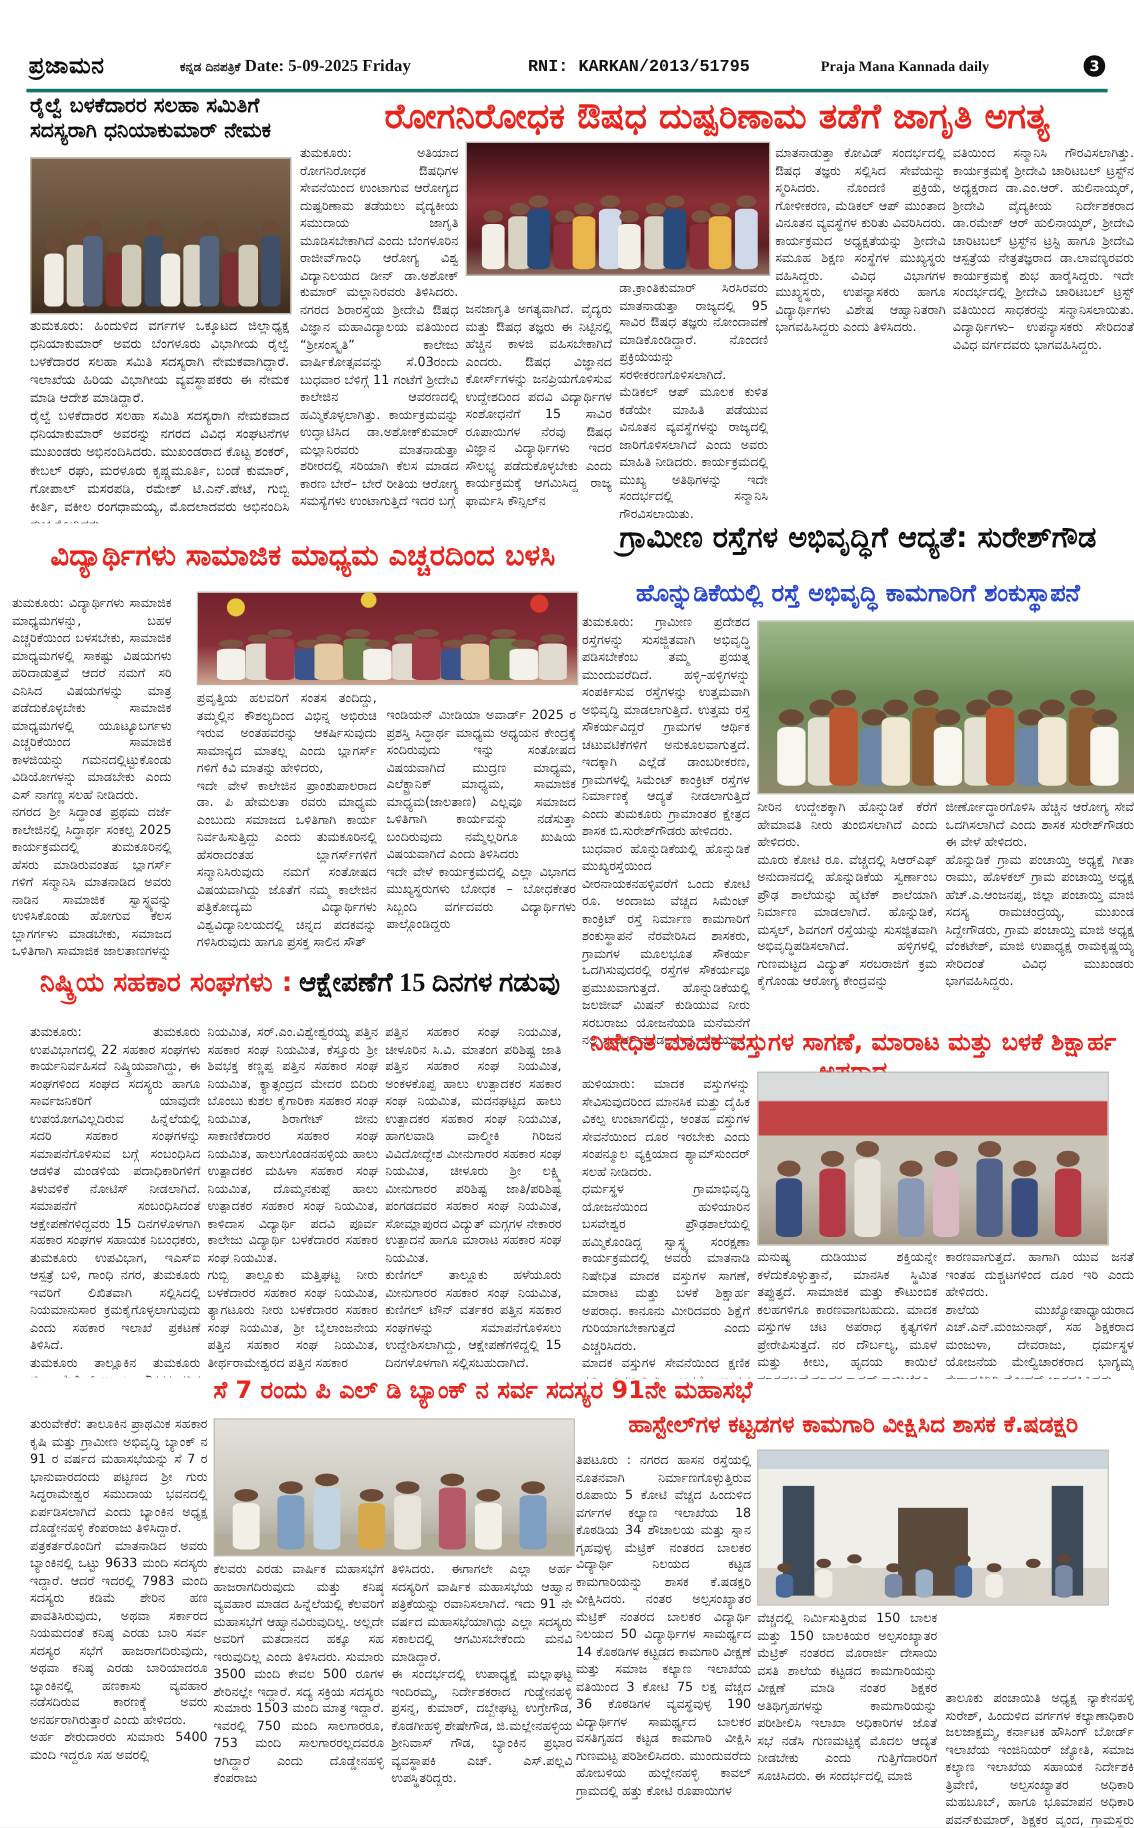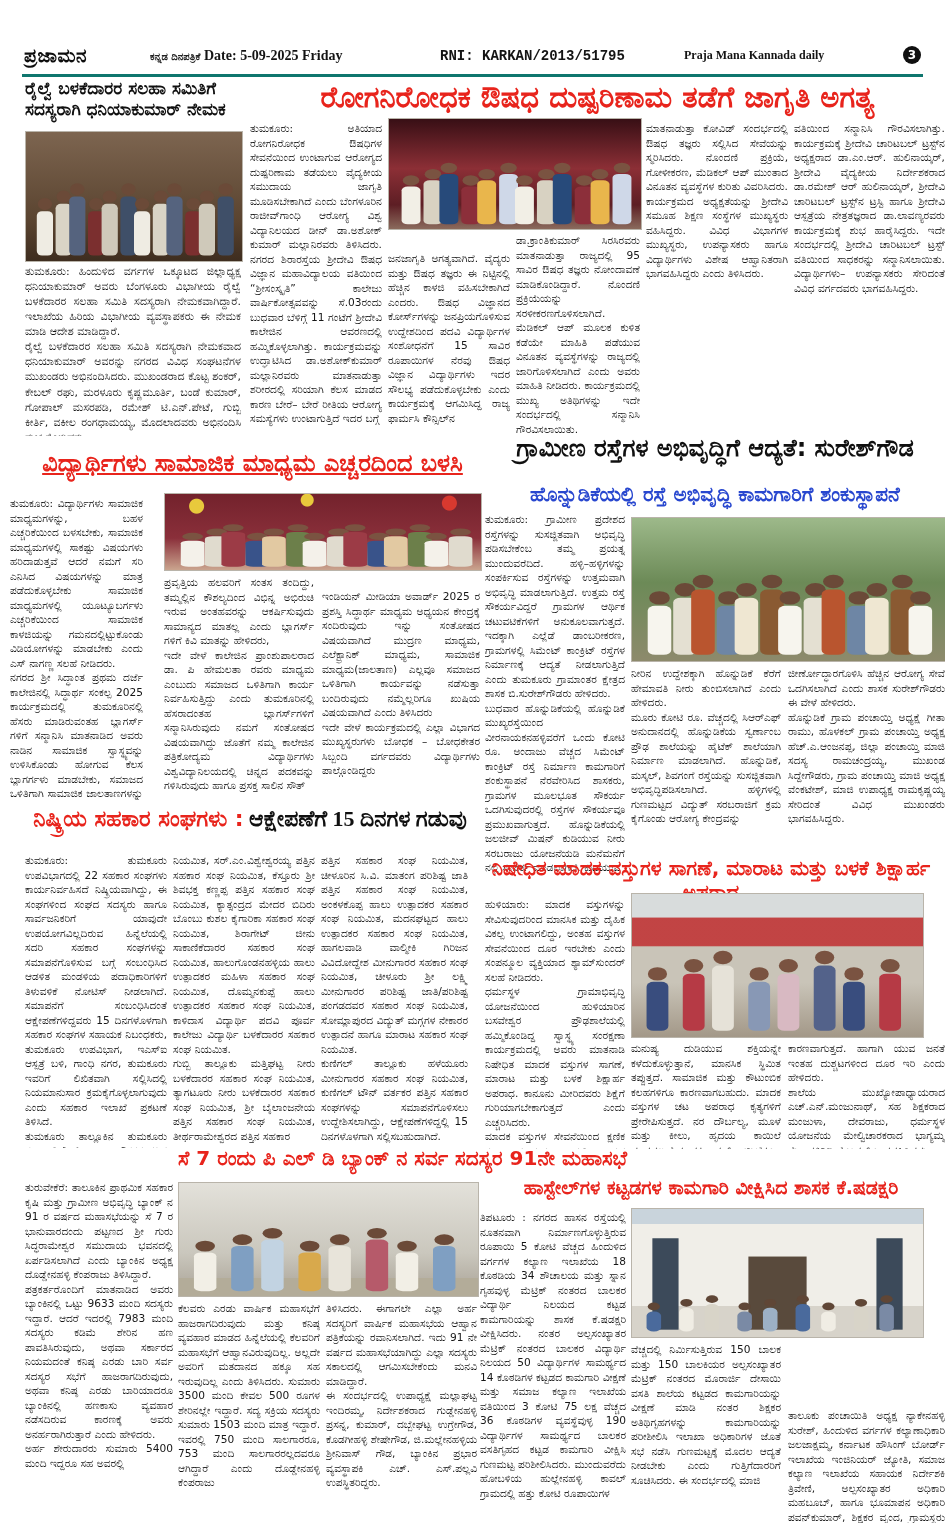--- a/index.html
+++ b/index.html
@@ -114,21 +114,21 @@
           <circle cx="92.45" cy="31.099999999999998" r="3.3" fill="#7a5341"></circle>
         </svg>
       </div>
     <div class="col" style="left:388px;top:233px;width:122px;height:205px;margin-top:18px;">ಜನಜಾಗೃತಿ ಅಗತ್ಯವಾಗಿದೆ. ವೈದ್ಯರು ಮತ್ತು ಔಷಧ ತಜ್ಞರು ಈ ನಿಟ್ಟಿನಲ್ಲಿ ಹೆಚ್ಚಿನ ಕಾಳಜಿ ವಹಿಸಬೇಕಾಗಿದೆ ಎಂದರು. ಔಷಧ ವಿಜ್ಞಾನದ ಕೋರ್ಸ್‌ಗಳನ್ನು ಜನಪ್ರಿಯಗೊಳಿಸುವ ಉದ್ದೇಶದಿಂದ ಪದವಿ ವಿದ್ಯಾರ್ಥಿಗಳ ಸಂಶೋಧನೆಗೆ 15 ಸಾವಿರ ರೂಪಾಯಿಗಳ ನೆರವು ಔಷಧ ವಿಜ್ಞಾನ ವಿದ್ಯಾರ್ಥಿಗಳು ಇದರ ಸೌಲಭ್ಯ ಪಡೆದುಕೊಳ್ಳಬೇಕು ಎಂದು ಕಾರ್ಯಕ್ರಮಕ್ಕೆ ಆಗಮಿಸಿದ್ದ ರಾಜ್ಯ ಫಾರ್ಮಸಿ ಕೌನ್ಸಿಲ್‌ನ</div>
     <div class="col" style="left:516px;top:233px;width:124px;height:205px;">ಡಾ.ಕ್ರಾಂತಿಕುಮಾರ್ ಸಿರಸಿರವರು ಮಾತನಾಡುತ್ತಾ ರಾಜ್ಯದಲ್ಲಿ 95 ಸಾವಿರ ಔಷಧ ತಜ್ಞರು ನೋಂದಾವಣೆ ಮಾಡಿಕೊಂಡಿದ್ದಾರೆ. ನೊಂದಣಿ ಪ್ರಕ್ರಿಯೆಯನ್ನು ಸರಳೀಕರಣಗೊಳಿಸಲಾಗಿದೆ. ಮೆಡಿಕಲ್ ಆಪ್ ಮೂಲಕ ಕುಳಿತ ಕಡೆಯೇ ಮಾಹಿತಿ ಪಡೆಯುವ ವಿನೂತನ ವ್ಯವಸ್ಥೆಗಳನ್ನು ರಾಜ್ಯದಲ್ಲಿ ಜಾರಿಗೊಳಿಸಲಾಗಿದೆ ಎಂದು ಅವರು ಮಾಹಿತಿ ನೀಡಿದರು. ಕಾರ್ಯಕ್ರಮದಲ್ಲಿ ಮುಖ್ಯ ಅತಿಥಿಗಳನ್ನು ಇದೇ ಸಂದರ್ಭದಲ್ಲಿ ಸನ್ಮಾನಿಸಿ ಗೌರವಿಸಲಾಯಿತು.</div>
     <div class="col" style="left:646px;top:121px;width:142px;height:317px;">ಮಾತನಾಡುತ್ತಾ ಕೋವಿಡ್ ಸಂದರ್ಭದಲ್ಲಿ ಔಷಧ ತಜ್ಞರು ಸಲ್ಲಿಸಿದ ಸೇವೆಯನ್ನು ಸ್ಮರಿಸಿದರು. ನೊಂದಣಿ ಪ್ರಕ್ರಿಯೆ, ಗೋಳೀಕರಣ, ಮೆಡಿಕಲ್ ಆಪ್ ಮುಂತಾದ ವಿನೂತನ ವ್ಯವಸ್ಥೆಗಳ ಕುರಿತು ವಿವರಿಸಿದರು. ಕಾರ್ಯಕ್ರಮದ ಅಧ್ಯಕ್ಷತೆಯನ್ನು ಶ್ರೀದೇವಿ ಸಮೂಹ ಶಿಕ್ಷಣ ಸಂಸ್ಥೆಗಳ ಮುಖ್ಯಸ್ಥರು ವಹಿಸಿದ್ದರು. ವಿವಿಧ ವಿಭಾಗಗಳ ಮುಖ್ಯಸ್ಥರು, ಉಪನ್ಯಾಸಕರು ಹಾಗೂ ವಿದ್ಯಾರ್ಥಿಗಳು ವಿಶೇಷ ಆಹ್ವಾನಿತರಾಗಿ ಭಾಗವಹಿಸಿದ್ದರು ಎಂದು ತಿಳಿಸಿದರು.</div>
     <div class="col" style="left:794px;top:121px;width:151px;height:317px;">ವತಿಯಿಂದ ಸನ್ಮಾನಿಸಿ ಗೌರವಿಸಲಾಗಿತ್ತು. ಕಾರ್ಯಕ್ರಮಕ್ಕೆ ಶ್ರೀದೇವಿ ಚಾರಿಟಬಲ್ ಟ್ರಸ್ಟ್‌ನ ಅಧ್ಯಕ್ಷರಾದ ಡಾ.ಎಂ.ಆರ್. ಹುಲಿನಾಯ್ಕರ್, ಶ್ರೀದೇವಿ ವೈದ್ಯಕೀಯ ನಿರ್ದೇಶಕರಾದ ಡಾ.ರಮೇಶ್ ಆರ್ ಹುಲಿನಾಯ್ಕರ್, ಶ್ರೀದೇವಿ ಚಾರಿಟಬಲ್ ಟ್ರಸ್ಟ್‌ನ ಟ್ರಸ್ಟಿ ಹಾಗೂ ಶ್ರೀದೇವಿ ಆಸ್ಪತ್ರೆಯ ನೇತ್ರತಜ್ಞರಾದ ಡಾ.ಲಾವಣ್ಯರವರು ಕಾರ್ಯಕ್ರಮಕ್ಕೆ ಶುಭ ಹಾರೈಸಿದ್ದರು. ಇದೇ ಸಂದರ್ಭದಲ್ಲಿ ಶ್ರೀದೇವಿ ಚಾರಿಟಬಲ್ ಟ್ರಸ್ಟ್ ವತಿಯಿಂದ ಸಾಧಕರನ್ನು ಸನ್ಮಾನಿಸಲಾಯಿತು. ವಿದ್ಯಾರ್ಥಿಗಳು– ಉಪನ್ಯಾಸಕರು ಸೇರಿದಂತೆ ವಿವಿಧ ವರ್ಗದವರು ಭಾಗವಹಿಸಿದ್ದರು.</div>
   </div>
 
   <div>
-    <div class="hl red ctr" style="left:25px;top:449px;width:455px;font-size:24px;text-decoration:underline;">ವಿದ್ಯಾರ್ಥಿಗಳು ಸಾಮಾಜಿಕ ಮಾಧ್ಯಮ ಎಚ್ಚರದಿಂದ ಬಳಸಿ</div>
+    <div class="hl red ctr" style="left:25px;top:449px;width:455px;font-size:24px;">ವಿದ್ಯಾರ್ಥಿಗಳು ಸಾಮಾಜಿಕ ಮಾಧ್ಯಮ ಎಚ್ಚರದಿಂದ ಬಳಸಿ</div>
     <div class="col" style="left:10px;top:496px;width:133px;height:304px;">ತುಮಕೂರು: ವಿದ್ಯಾರ್ಥಿಗಳು ಸಾಮಾಜಿಕ ಮಾಧ್ಯಮಗಳನ್ನು, ಬಹಳ ಎಚ್ಚರಿಕೆಯಿಂದ ಬಳಸಬೇಕು, ಸಾಮಾಜಿಕ ಮಾಧ್ಯಮಗಳಲ್ಲಿ ಸಾಕಷ್ಟು ವಿಷಯಗಳು ಹರಿದಾಡುತ್ತವೆ ಆದರೆ ನಮಗೆ ಸರಿ ಎನಿಸಿದ ವಿಷಯಗಳನ್ನು ಮಾತ್ರ ಪಡೆದುಕೊಳ್ಳಬೇಕು ಸಾಮಾಜಿಕ ಮಾಧ್ಯಮಗಳಲ್ಲಿ ಯೂಟ್ಯೂಬರ್ಗಳು ಎಚ್ಚರಿಕೆಯಿಂದ ಸಾಮಾಜಿಕ ಕಾಳಜಿಯನ್ನು ಗಮನದಲ್ಲಿಟ್ಟುಕೊಂಡು ವಿಡಿಯೋಗಳನ್ನು ಮಾಡಬೇಕು ಎಂದು ಎಸ್ ನಾಗಣ್ಣ ಸಲಹೆ ನೀಡಿದರು.
 ನಗರದ ಶ್ರೀ ಸಿದ್ಧಾಂತ ಪ್ರಥಮ ದರ್ಜೆ ಕಾಲೇಜಿನಲ್ಲಿ ಸಿದ್ಧಾರ್ಥ ಸಂಕಲ್ಪ 2025 ಕಾರ್ಯಕ್ರಮದಲ್ಲಿ ತುಮಕೂರಿನಲ್ಲಿ ಹೆಸರು ಮಾಡಿರುವಂತಹ ಬ್ಲಾಗರ್ಸ್ ಗಳಿಗೆ ಸನ್ಮಾನಿಸಿ ಮಾತನಾಡಿದ ಅವರು ನಾಡಿನ ಸಾಮಾಜಿಕ ಸ್ವಾಸ್ಥ್ಯವನ್ನು ಉಳಿಸಿಕೊಂಡು ಹೋಗುವ ಕೆಲಸ ಬ್ಲಾಗರ್ಗಳು ಮಾಡಬೇಕು, ಸಮಾಜದ ಒಳಿತಿಗಾಗಿ ಸಾಮಾಜಿಕ ಜಾಲತಾಣಗಳನ್ನು ಬಳಸಿಕೊಂಡು ಸಾರ್ವಜನಿಕರಿಗೆ ಅನುಕೂಲವಾಗುವಂತೆ ಕೆಲಸವನ್ನು ಮಾಡಬೇಕು, ವೃತ್ತಿಯ ಜೊತೆಗೆ</div>
     <div class="photo ph-stud" style="left:164px;top:493px;width:316px;height:76px;">
         <svg viewBox="0 0 100 70" preserveAspectRatio="none" xmlns="http://www.w3.org/2000/svg">
           <rect x="5" y="43" width="7.5" height="24" rx="2.4" fill="#f4f1ea"></rect>
           <circle cx="8.75" cy="39.1" r="3.3" fill="#7a5341"></circle>
           <rect x="12.628571428571428" y="39" width="7.5" height="28" rx="2.4" fill="#e0dbce"></rect>
           <circle cx="16.378571428571426" cy="35.1" r="3.3" fill="#7a5341"></circle>
           <rect x="17.857142857142858" y="35" width="7.5" height="32" rx="2.4" fill="#9c3b46"></rect>
           <circle cx="21.607142857142858" cy="31.099999999999998" r="3.3" fill="#7a5341"></circle>

